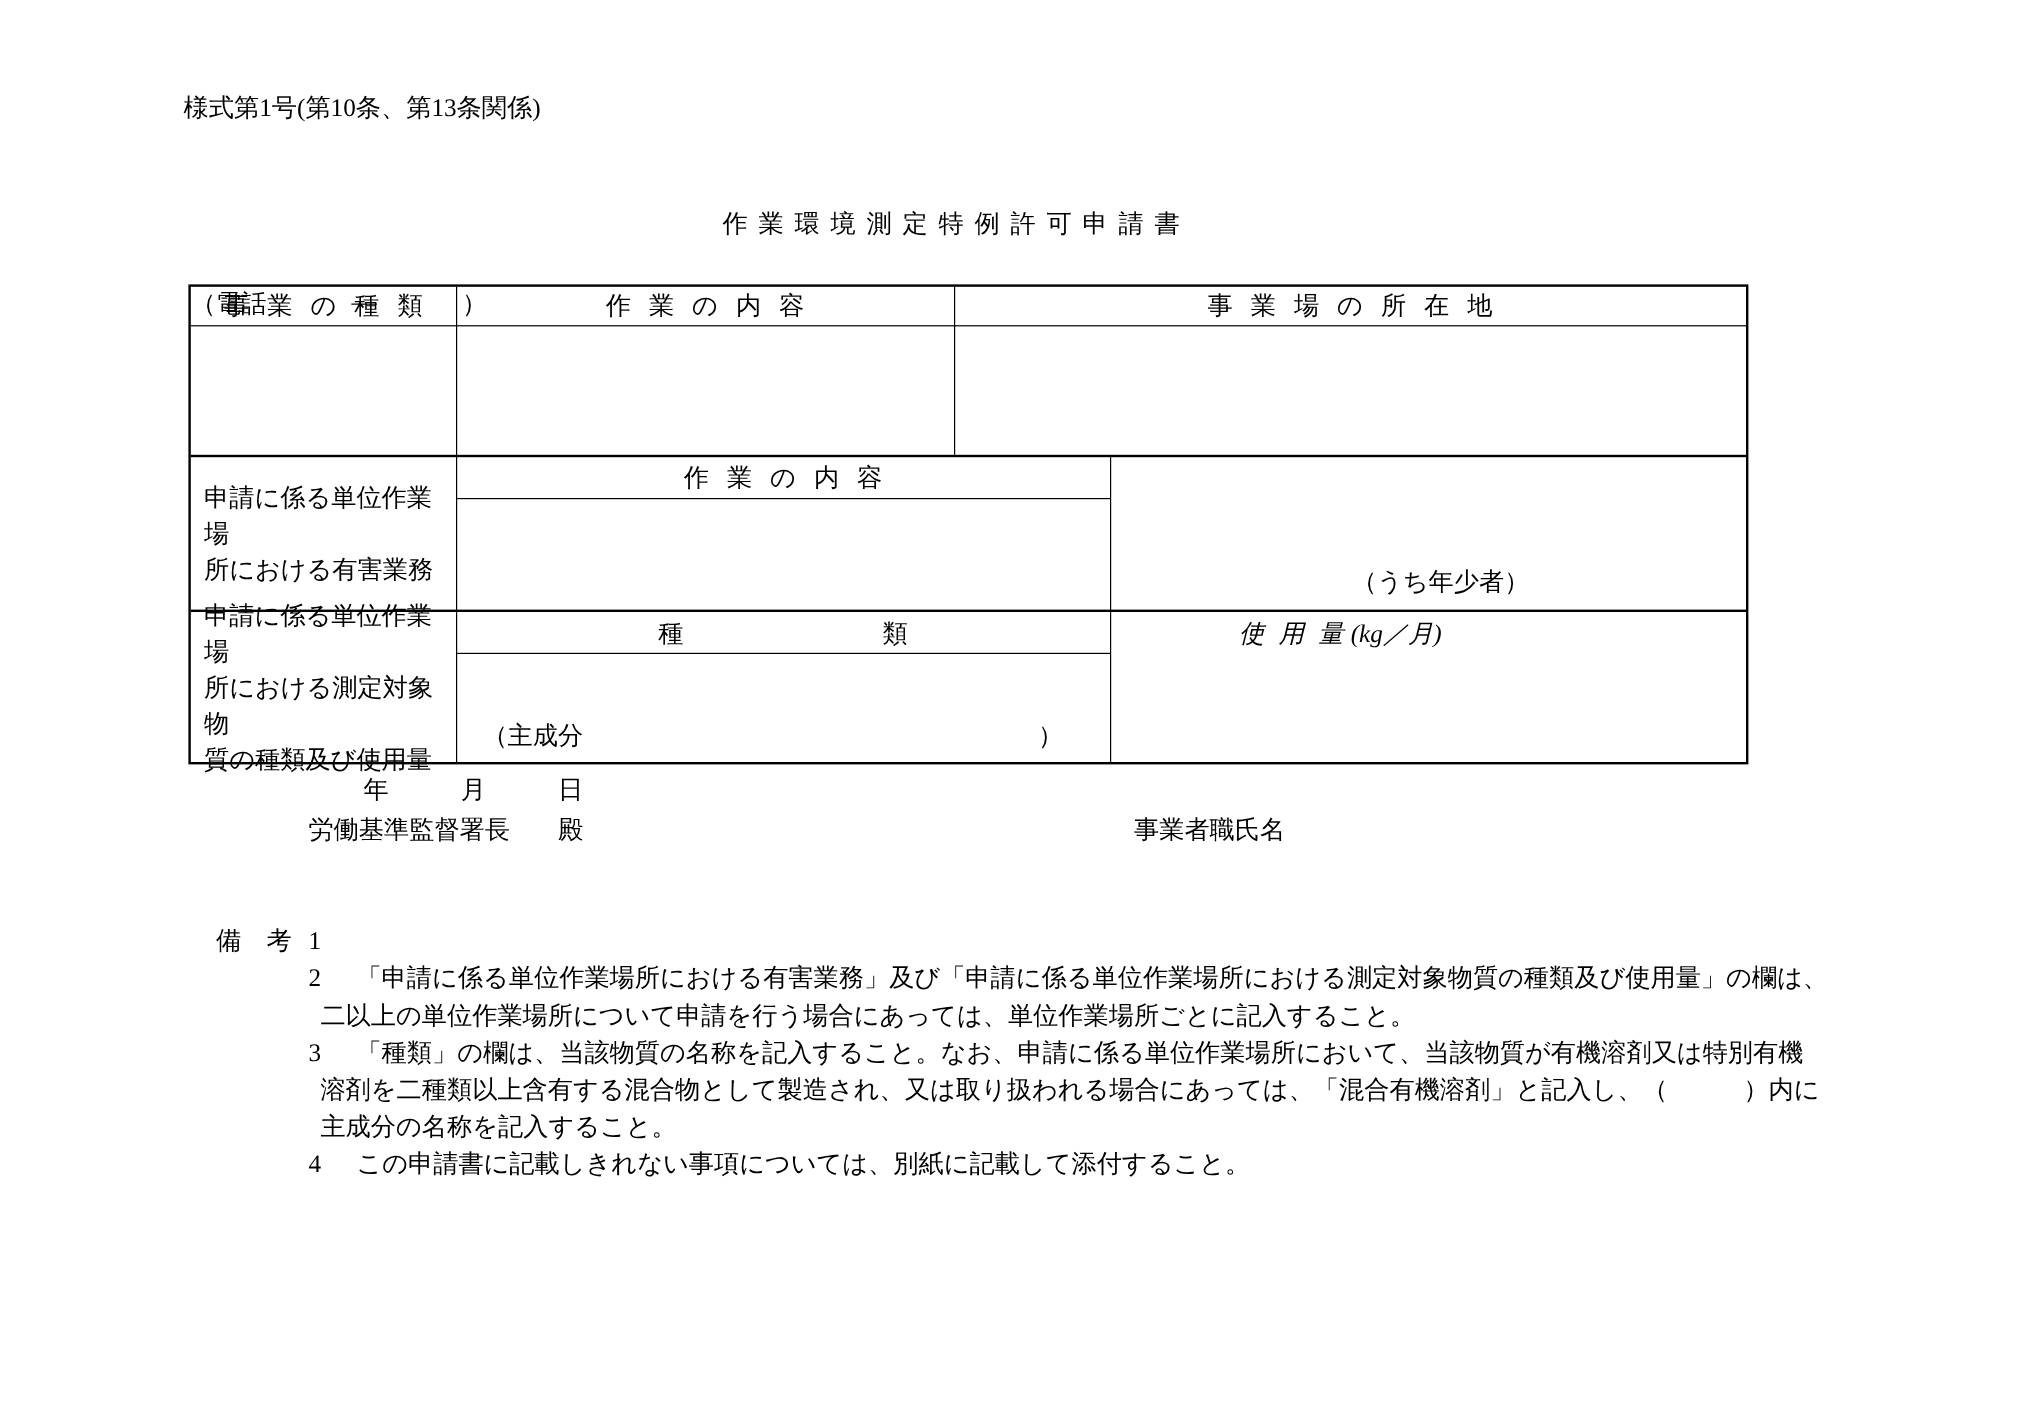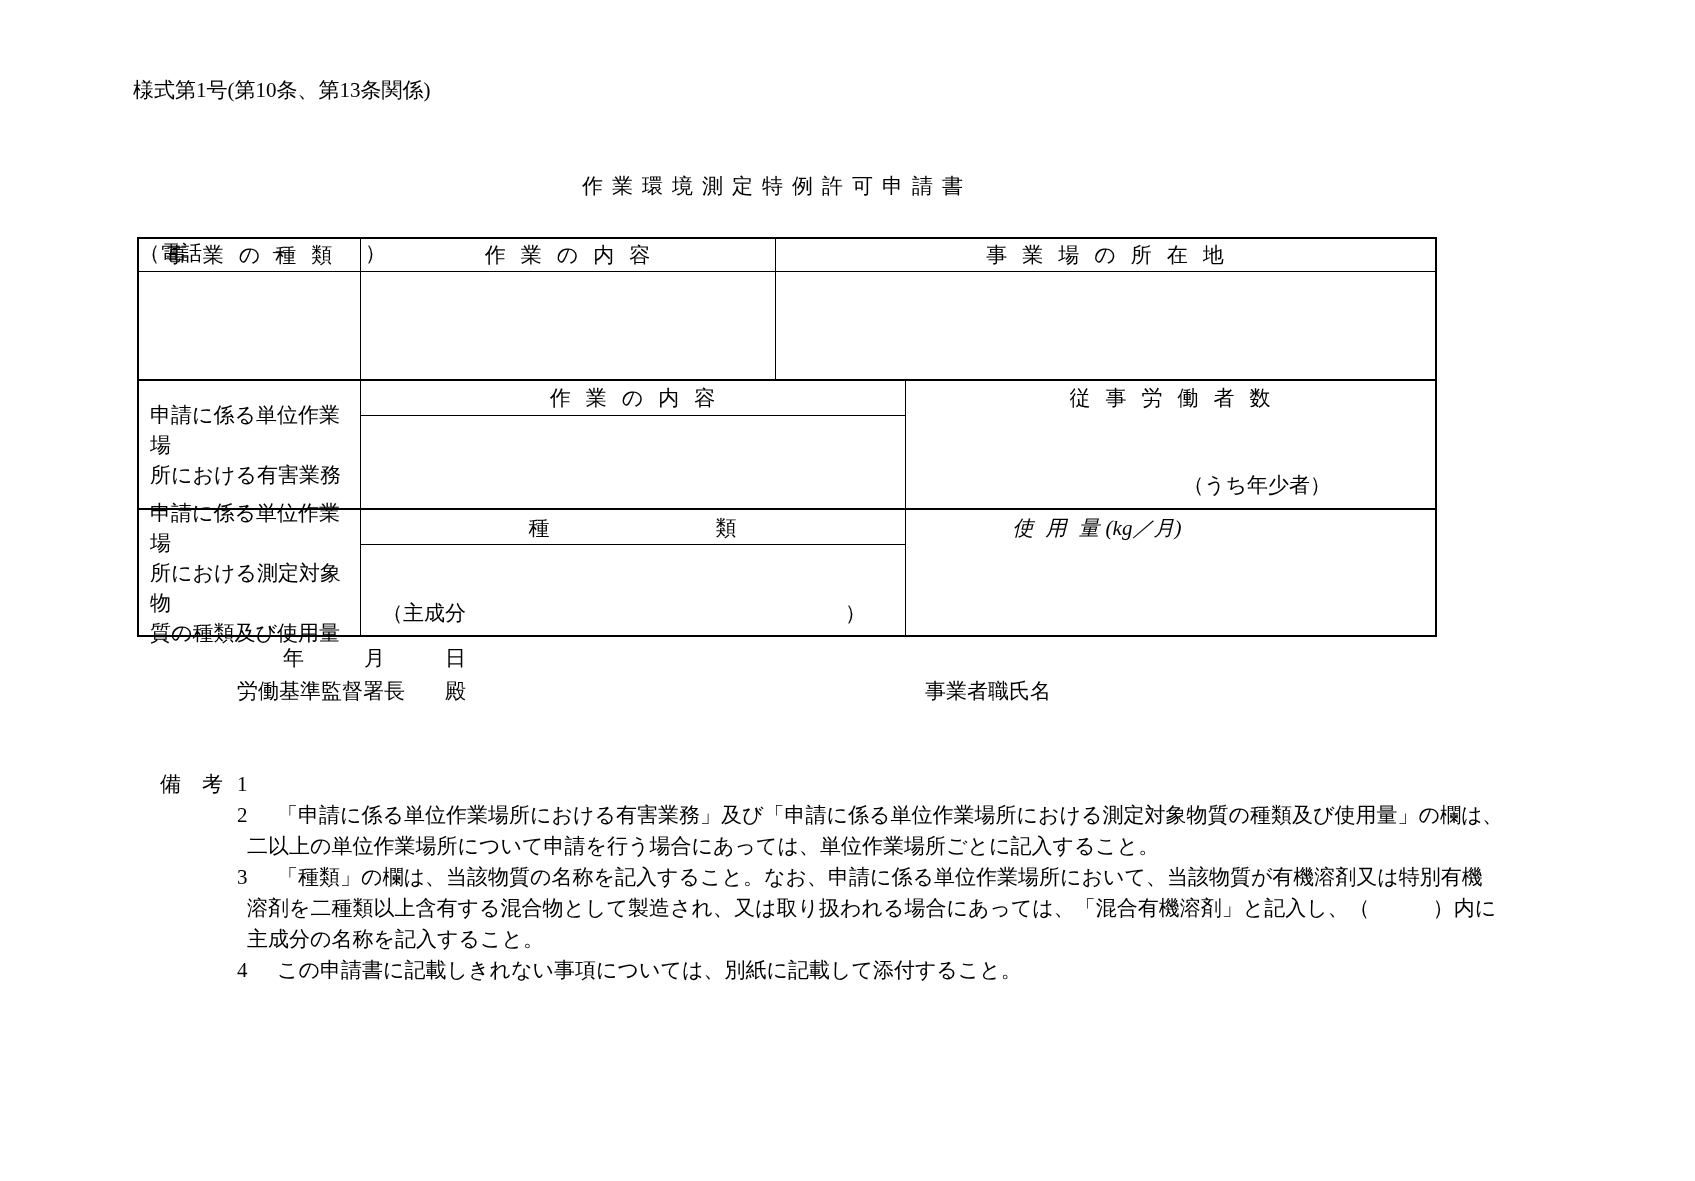--- a/index.html
+++ b/index.html
@@ -1,21 +1,21 @@
 <!DOCTYPE html>
 <html><head>
 <meta charset="utf-8">
 <style>
   html,body { margin:0; padding:0; background:#ffffff; }
   #canvas {
     position:relative; width:1695px; height:1181px; background:#ffffff;
     font-family:"Liberation Serif","DejaVu Serif",serif;
     color:#000000; font-size:21px; overflow:hidden;
   }
-  .abs { position:absolute; }
+  .abs { position:absolute;margin-left:20px; }
   .nowrap { white-space:nowrap; }
 
   #form-number { left:133px; top:76px; }
   #form-title  { left:582px; top:172px; letter-spacing:9px; white-space:nowrap; }
 
   
   #app-table {
     left:137px; top:237px; width:1300px; height:400px;
     border:2px solid #000; box-sizing:border-box;
   }
@@ -45,21 +45,21 @@
   .rowlabel {
     position:absolute; left:0; width:221px; display:flex; flex-direction:column;
     justify-content:center; padding-left:11px; padding-right:4px; box-sizing:border-box;
     line-height:30px;
   }
   #label-hazardous { top:142px; height:127px; }
   #label-substance { top:271px; height:125px; }
 
   #minors-field {
     left:766px; top:232px; width:530px; box-sizing:border-box;
-    display:flex; justify-content:flex-end; padding:0 104px 0 125px; position:absolute;
+    display:flex; justify-content:center; padding:0 104px 0 125px; position:absolute;
   }
 
   #c-kind { left:221px; top:271px; width:545px; height:36px; gap:166px; }
   #c-usage { left:726px; top:271px; width:464px; height:36px;font-style:italic; }
   #usage-main { letter-spacing:12px; margin-right:-6px; white-space:nowrap; }
 
   #main-component-field {
     left:221px; top:360px; width:545px; box-sizing:border-box;
     display:flex; justify-content:space-between; padding:0 39px 0 22px; position:absolute;
   }
@@ -112,21 +112,20 @@
     <div class="entry-area" style="left:221px;top:305px;width:545px;height:55px;"></div>
     <div class="entry-area" style="left:766px;top:305px;width:530px;height:91px;"></div>
 
     <div id="phone-field">
       <span>（電話</span>
       <span>—</span>
       <span>）</span>
     </div>
 
     <div id="c-work-content" class="cell hdr">作業の内容</div>
-    <div id="c-workers-count" class="cell hdr">従事労働者数</div>
 
     <div id="label-hazardous" class="rowlabel">
       <span>申請に係る単位作業場</span>
       <span>所における有害業務</span>
     </div>
 
     <div id="minors-field">
       <span>（うち年少者</span>
       <span>）</span>
     </div>

